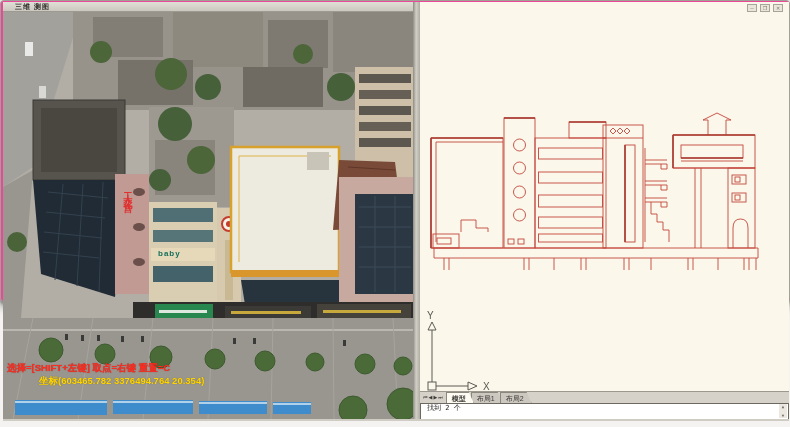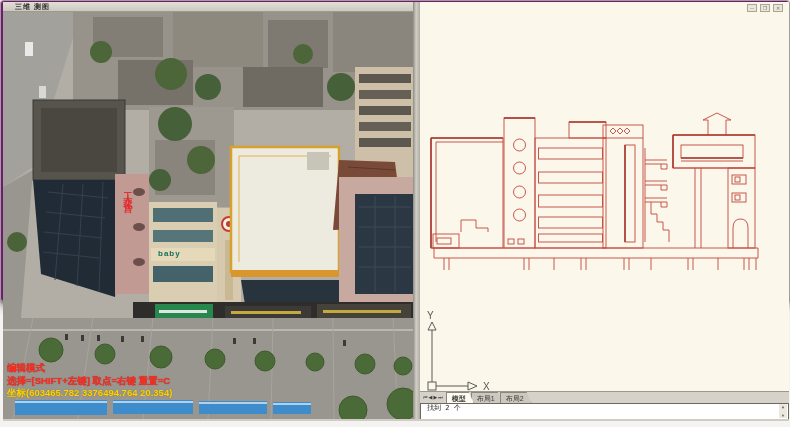--- a/index.html
+++ b/index.html
@@ -1,19 +1,19 @@
 <!DOCTYPE html>
 <html><head>
 <meta charset="utf-8">
 <style>
   * { margin:0; padding:0; box-sizing:border-box; }
   html,body { width:790px; height:427px; background:#f4f3f1; font-family:"Liberation Sans", sans-serif; overflow:hidden; }
   .window {
     position:absolute; left:0; top:0; width:790px; height:302px;
-    background:#701a75; border:1px solid #a29f97; border-radius:4px;
+    background:#ec4899; border:1px solid #a29f97; border-radius:4px;
     box-shadow:0 5px 9px rgba(50,50,45,.55), 0 2px 3px rgba(50,50,45,.35);
     padding-left:12px;
   }
   
   .left-pane { position:absolute; left:2px; top:1px; width:410px; height:417px; background:#b4b0a8; overflow:hidden; }
   .left-titlebar {
     position:absolute; left:0; top:0; width:100%; height:10px;
     background:linear-gradient(#e2dfd7,#cbc8c0); border-bottom:1px solid #9d9a92;
     font-size:7px; font-weight:bold; color:#2e2c28; line-height:10px; padding-left:12px; letter-spacing:1px;
   }
@@ -21,21 +21,21 @@
   .photo svg { display:block; }
   .vertical-sign {
     position:absolute; left:120px; top:172px; writing-mode:vertical-rl; text-orientation:upright;
     color:#e03030; font-size:9px; font-weight:bold; letter-spacing:3px; line-height:10px;
   }
   .baby-sign {
     position:absolute; left:155px; top:237px; color:#13705a; font-size:8px; font-weight:bold; letter-spacing:1px;
   }
   .overlay { position:absolute; left:4px; top:350px; font-weight:bold; font-size:9.5px; line-height:12.5px; white-space:nowrap; }
   .overlay .red { color:#ff2b1e; text-shadow:0 0 1px rgba(120,0,0,.6); }
-  .overlay .yellow { color:#ffd400; text-shadow:0 0 1px rgba(90,70,0,.6); }
+  .overlay .yellow { color:#ffd400; text-shadow:0 0 1px rgba(90,70,0,.6);margin-left:32px; }
   
   .divider { position:absolute; left:412px; top:1px; width:7px; height:417px;
     background:linear-gradient(90deg,#8e8b84,#d2cfc7 45%,#b0ada5); }
   
   .right-pane { position:absolute; left:419px; top:1px; width:369px; height:417px; background:#fbf7ea; overflow:hidden; }
   .win-controls { position:absolute; right:6px; top:2px; display:flex; gap:3px; }
   .win-btn {
     width:10px; height:8px; background:#eae6da; border:1px solid #a8a49a;
     font-size:5px; line-height:6px; text-align:center; color:#7a776f; cursor:default;
   }
@@ -220,21 +220,20 @@
           <rect x="196" y="389" width="68" height="13"></rect>
           <rect x="270" y="390" width="38" height="12"></rect>
           <path d="M12 390 H104 M110 390 H190 M196 391 H264 M270 392 H308" stroke="#d8e8f4" stroke-width="1.5"></path>
         </g>
       </svg>
 
       <div class="vertical-sign">工人文化宫</div>
       <div class="baby-sign">baby</div>
 
       <div class="overlay">
-        <div class="red">编辑模式</div>
         <div class="red">选择=[SHIFT+左键] 取点=右键  重置=C</div>
         <div class="yellow">坐标(603465.782  3376494.764  20.354)</div>
       </div>
     </div>
   </div>
 
   <div class="divider"></div>
 
   <div class="right-pane">
 

